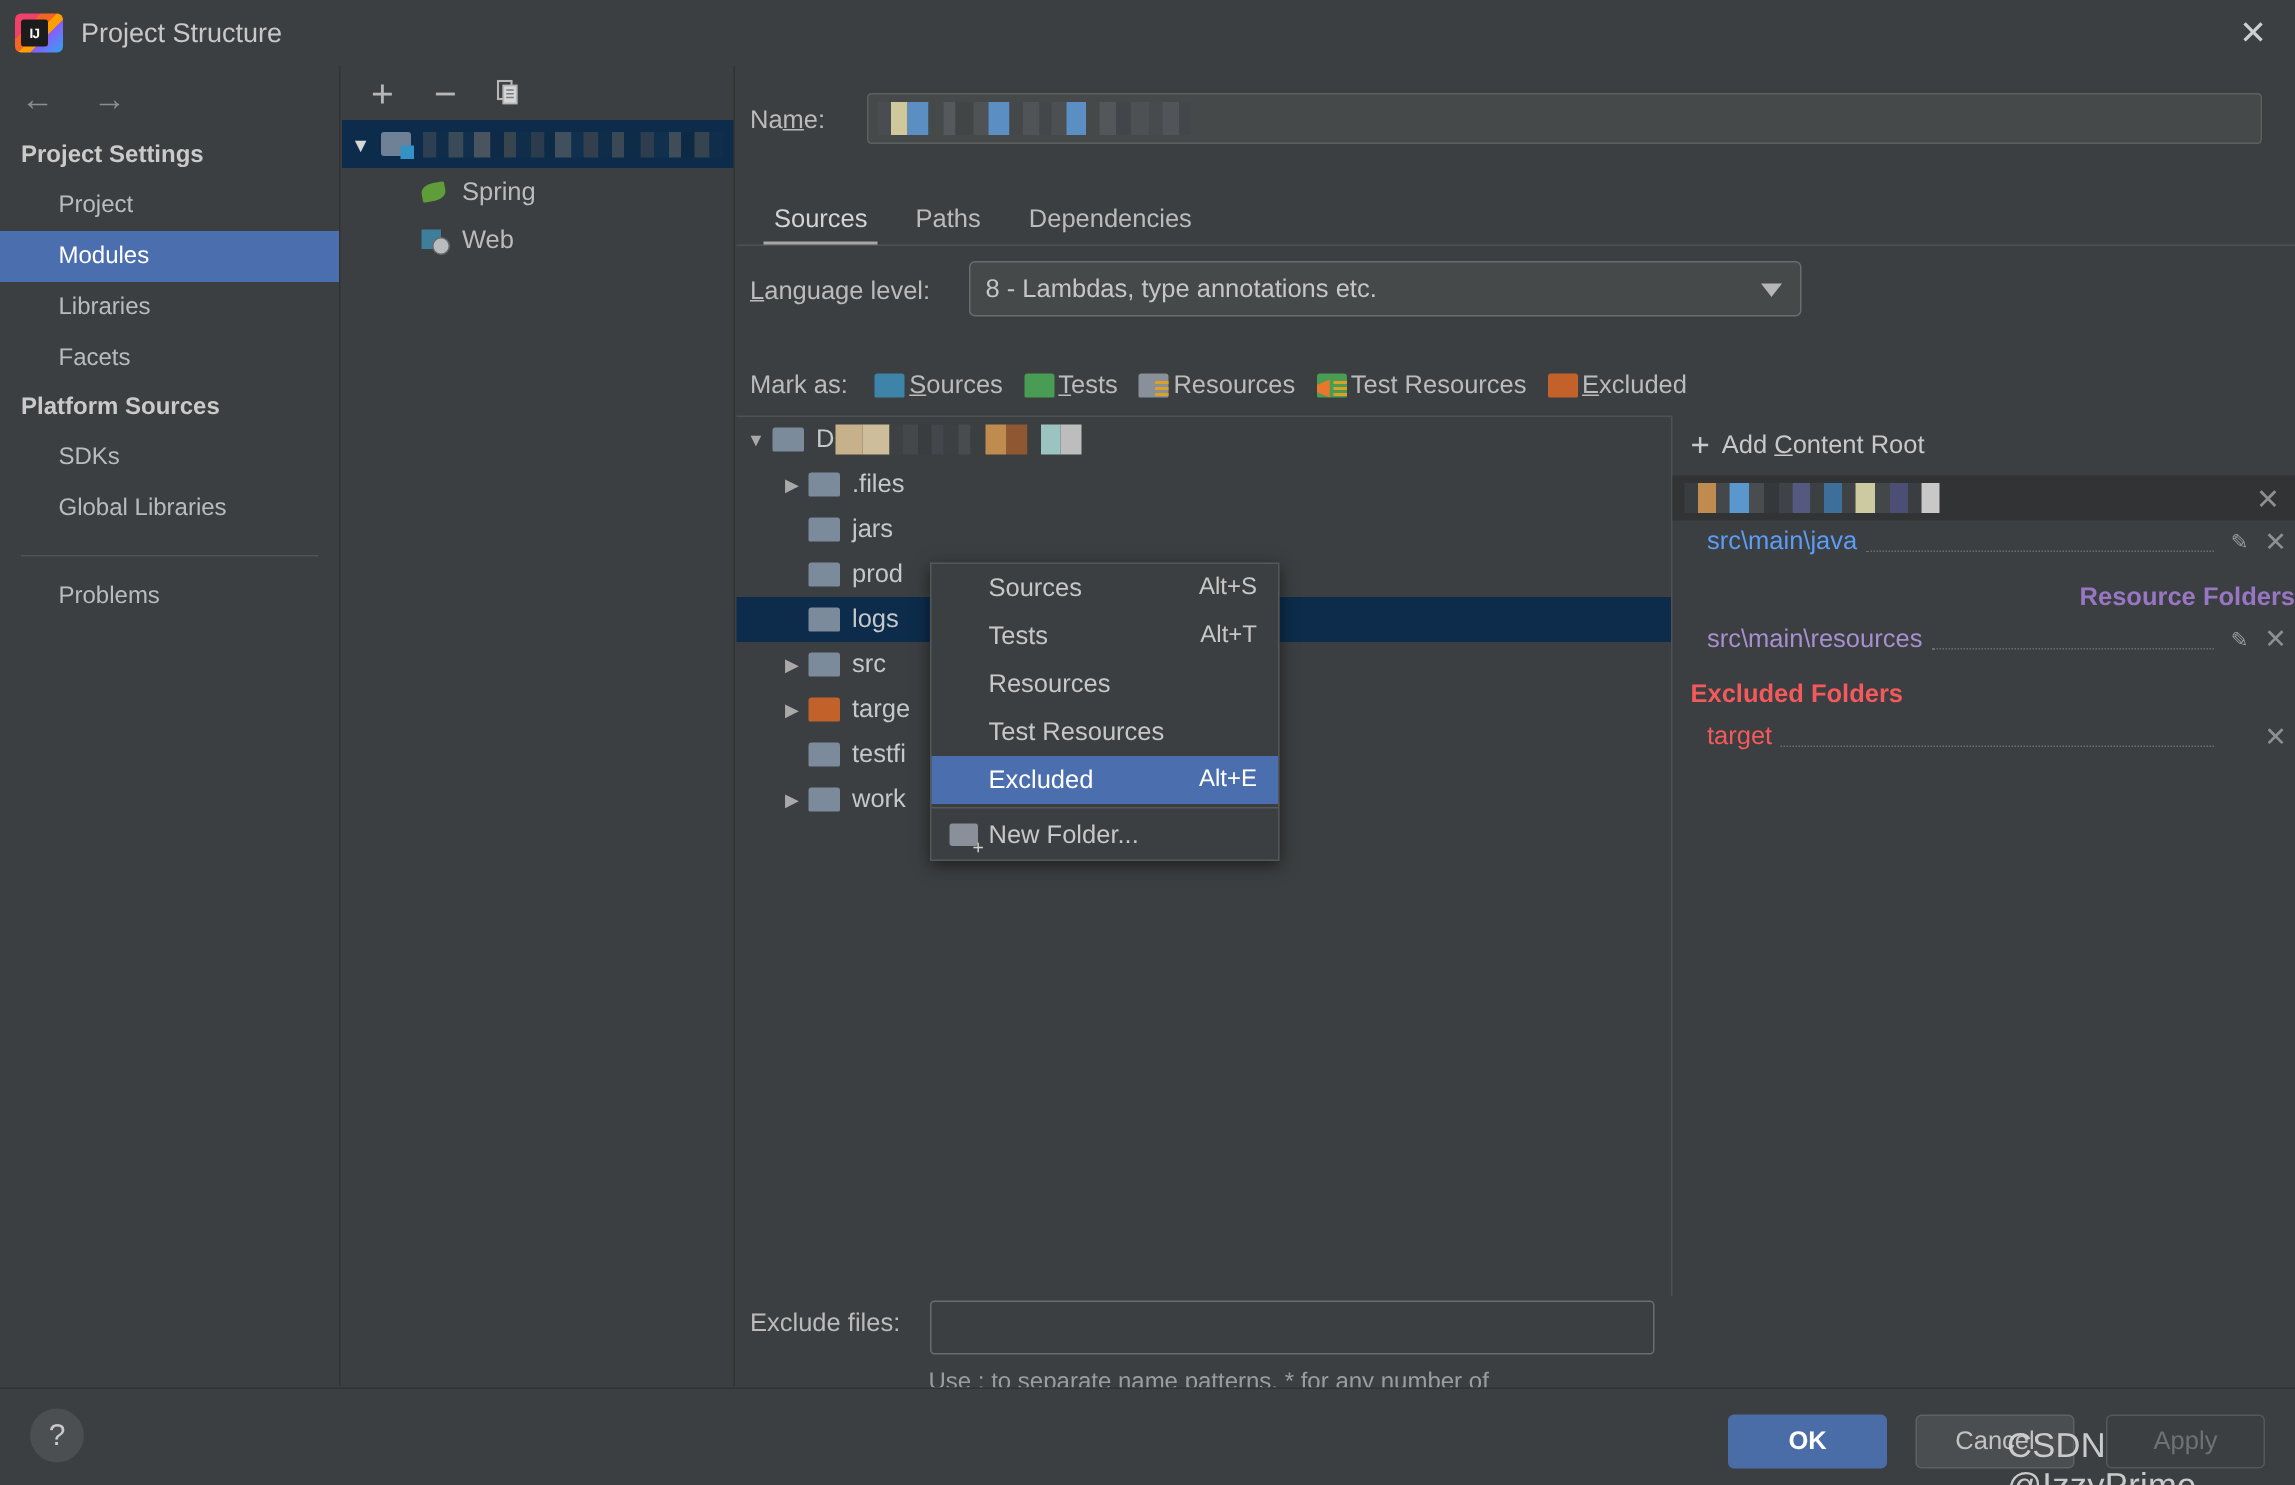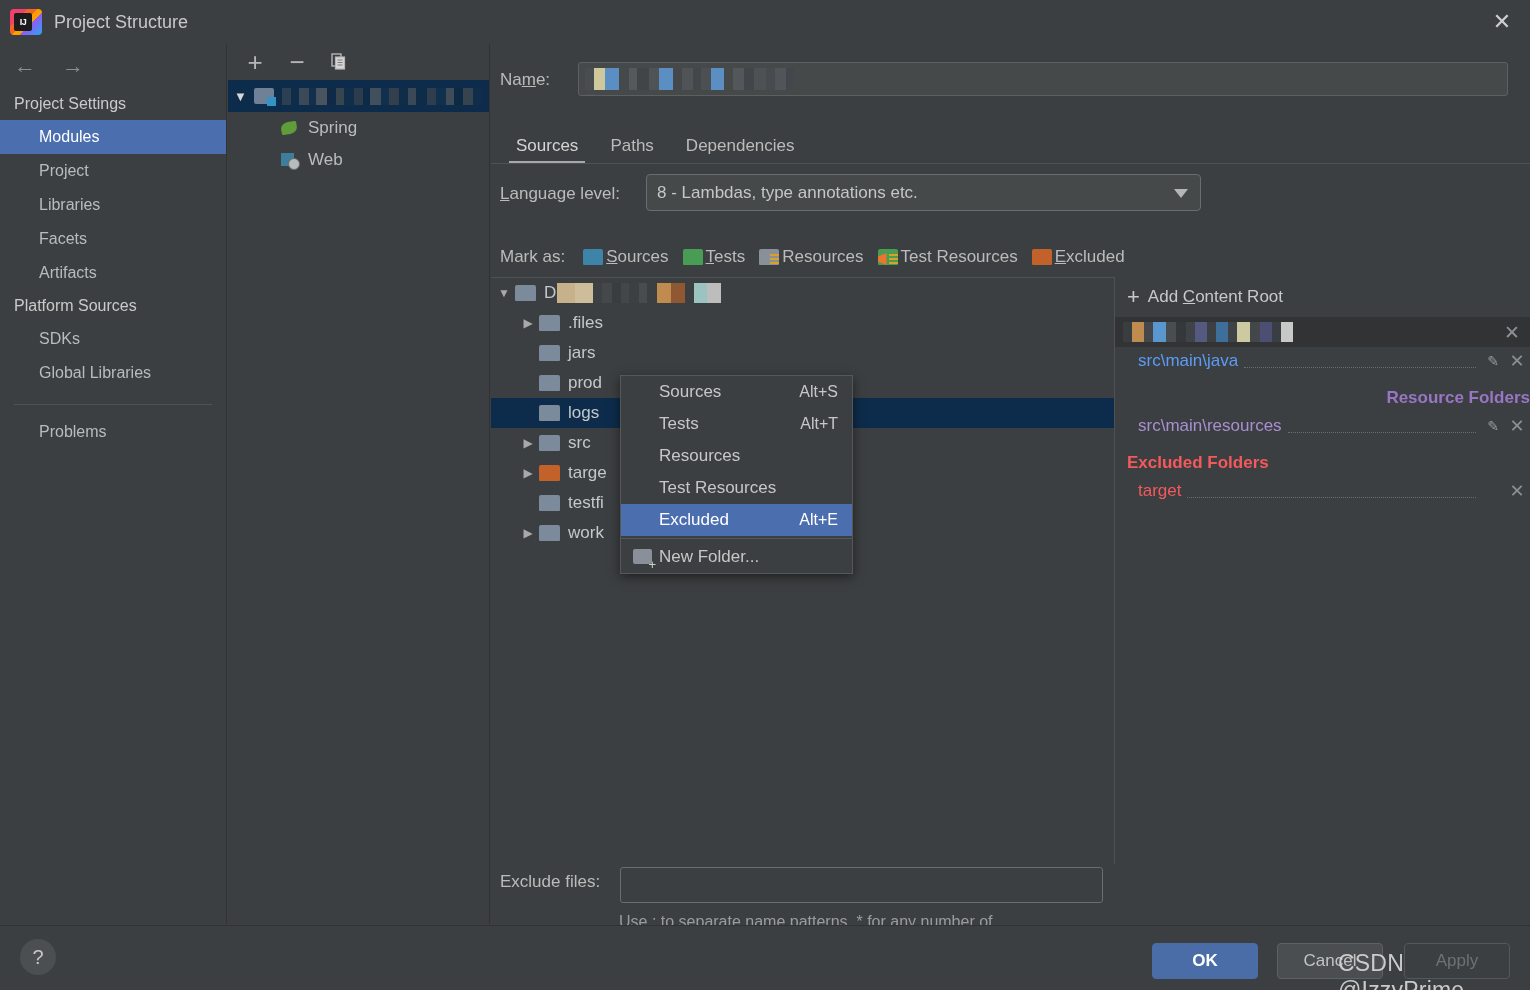--- a/index.html
+++ b/index.html
@@ -40,21 +40,21 @@
 
   
   .sidebar {
     position: absolute; left: 0; top: 44px; width: 227px; height: 880px;
     background: #3c3f41; border-right: 1px solid #323232;
   }
   .nav-arrows { height: 44px; display: flex; align-items: center; padding-left: 10px; gap: 18px; }
   .nav-arrow { width: 30px; height: 26px; display: flex; align-items: center; justify-content: center;
     color: #8b8e90; font-size: 22px; cursor: pointer; }
   .side-group {
-    font-size: 16px; font-weight: normal; color: #cacaca;
+    font-size: 16px; font-weight: bold; color: #cacaca;
     padding: 7px 0 7px 14px;
   }
   .side-item {
     font-size: 16px; color: #b9bcbe; padding: 8px 0 8px 39px; cursor: pointer;
   }
   .side-item.sel { background: #4b6eaf; color: #ffffff; }
   .side-sep { height: 1px; background: #4f5355; margin: 14px 14px 10px 14px; }
 
   
   .modpanel {
@@ -232,25 +232,24 @@
     <div class="title-text">Project Structure</div>
     <div class="close-btn">✕</div>
   </div>
 
   <div class="sidebar">
     <div class="nav-arrows">
       <div class="nav-arrow">←</div>
       <div class="nav-arrow">→</div>
     </div>
     <div class="side-group">Project Settings</div>
+    <div class="side-item">Project</div>
     <div class="side-item sel">Modules</div>
-    <div class="side-item">Project</div>
     <div class="side-item">Libraries</div>
     <div class="side-item">Facets</div>
-    <div class="side-item">Artifacts</div>
     <div class="side-group">Platform Sources</div>
     <div class="side-item">SDKs</div>
     <div class="side-item">Global Libraries</div>
     <div class="side-sep"></div>
     <div class="side-item">Problems</div>
   </div>
 
   <div class="modpanel">
     <div class="mod-toolbar">
       <div class="tb-ico tb-plus">+</div>

